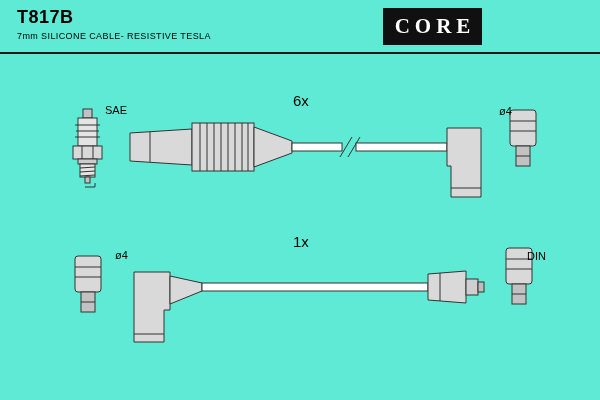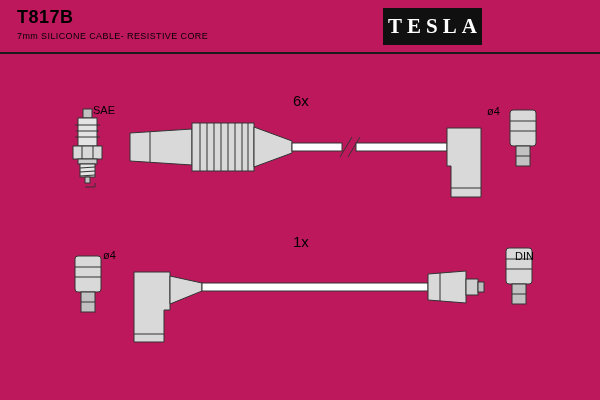--- a/index.html
+++ b/index.html
@@ -1,19 +1,19 @@
 <!DOCTYPE html>
 <html><head>
 <meta charset="utf-8">
 <style>
   html,body{margin:0;padding:0;}
   .page{
     position:relative;
     width:600px;height:400px;
-    background:#be185d;
+    background:#5eead4;
     font-family:"Liberation Sans", sans-serif;
     color:#000;
     overflow:hidden;
   }
   .part-number{
     position:absolute;left:17px;top:7px;
     font-size:18px;font-weight:bold;letter-spacing:0.5px;
   }
   .subtitle{
     position:absolute;left:17px;top:31px;
@@ -35,35 +35,36 @@
   .divider{
     position:absolute;left:0;top:52px;width:600px;height:2px;
     background:#1a1a1a;
   }
   .drawing{
     position:absolute;left:0;top:0;width:600px;height:400px;
   }
   .lbl{
     position:absolute;
     font-size:11px;
+    padding-left:12px;
   }
   .qty{
     position:absolute;
     font-size:15px;
   }
 </style>
 </head>
 <body>
 
 <div class="page">
 
   <div class="part-number">T817B</div>
-  <div class="subtitle">7mm SILICONE CABLE- RESISTIVE CORE</div>
+  <div class="subtitle">7mm SILICONE CABLE- RESISTIVE TESLA</div>
   <div class="logo">
-    <span>TESLA</span>
+    <span>CORE</span>
   </div>
   <div class="divider"></div>
 
   <svg class="drawing" viewBox="0 0 600 400" xmlns="http://www.w3.org/2000/svg" stroke="#333333" stroke-width="1" fill="none">
 
     <g>
       <rect x="83" y="109" width="9" height="9" fill="#c2c2c2"></rect>
       <rect x="78" y="118" width="19" height="28" fill="#e4e4e4"></rect>
       <line x1="75" y1="125" x2="100" y2="125"></line>
       <line x1="76" y1="131" x2="99" y2="131"></line>

